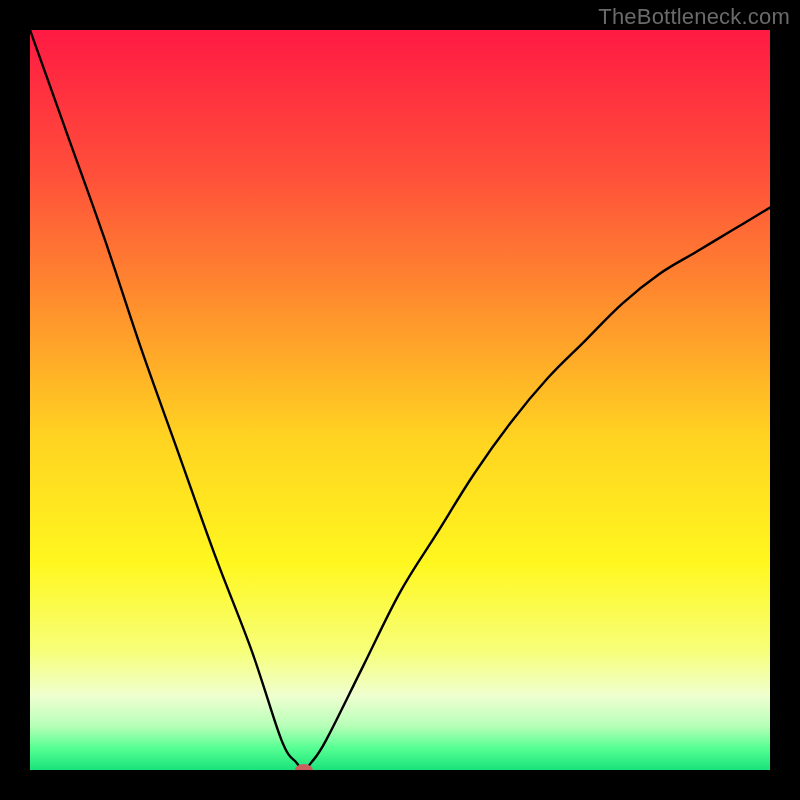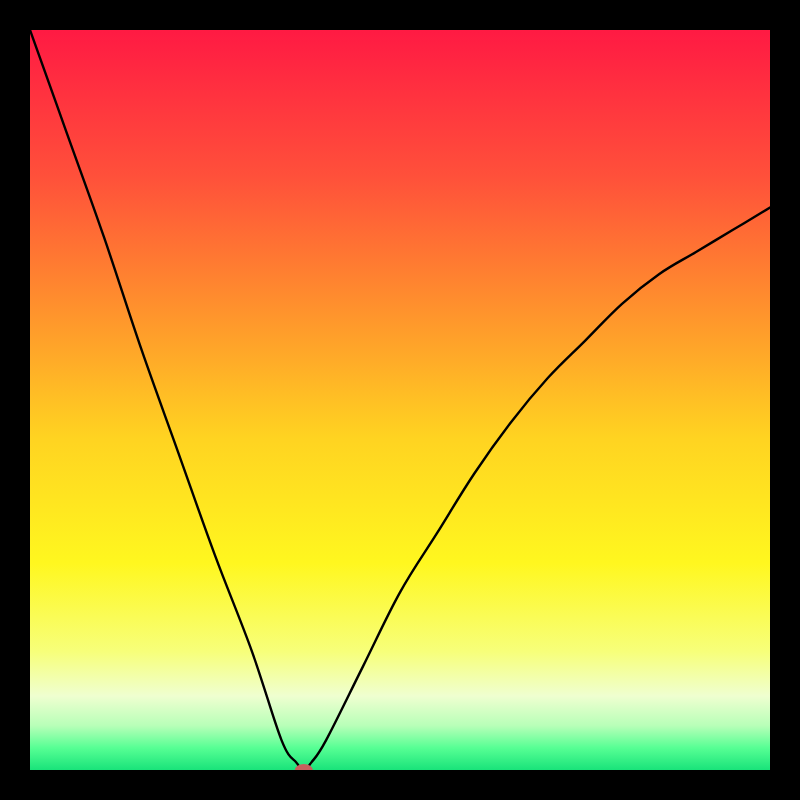--- a/index.html
+++ b/index.html
@@ -35,20 +35,21 @@
     height: 740px;
   }
   svg {
     display: block;
   }
 </style>
 </head>
 <body>
 
 <div class="frame">
+  <div class="watermark">TheBottleneck.com</div>
   <div class="plot">
     <svg id="chart-svg" width="740" height="740" viewBox="0 0 740 740" preserveAspectRatio="none">
       <defs>
         <linearGradient id="bg-grad" x1="0" y1="0" x2="0" y2="1">
             <stop offset="0%" stop-color="#ff1a43"></stop>
             <stop offset="20%" stop-color="#ff513a"></stop>
             <stop offset="40%" stop-color="#ff9a2b"></stop>
             <stop offset="55.00000000000001%" stop-color="#ffd321"></stop>
             <stop offset="72%" stop-color="#fff71f"></stop>
             <stop offset="84%" stop-color="#f7ff7a"></stop>

